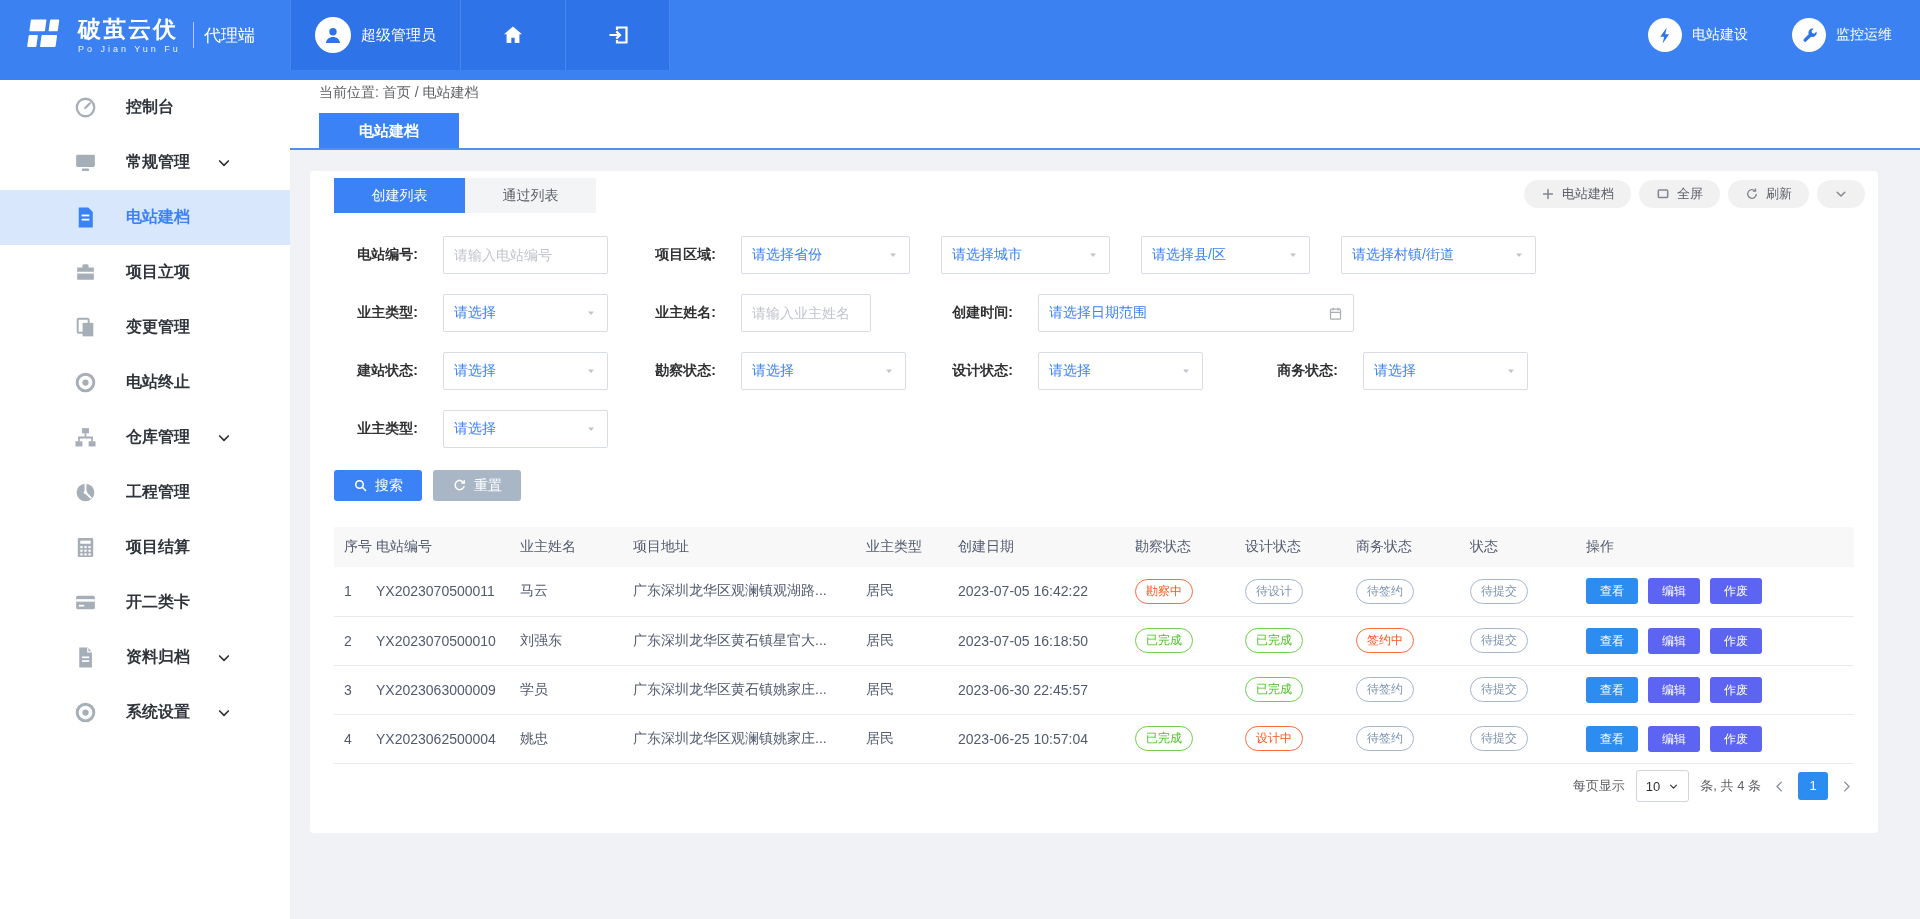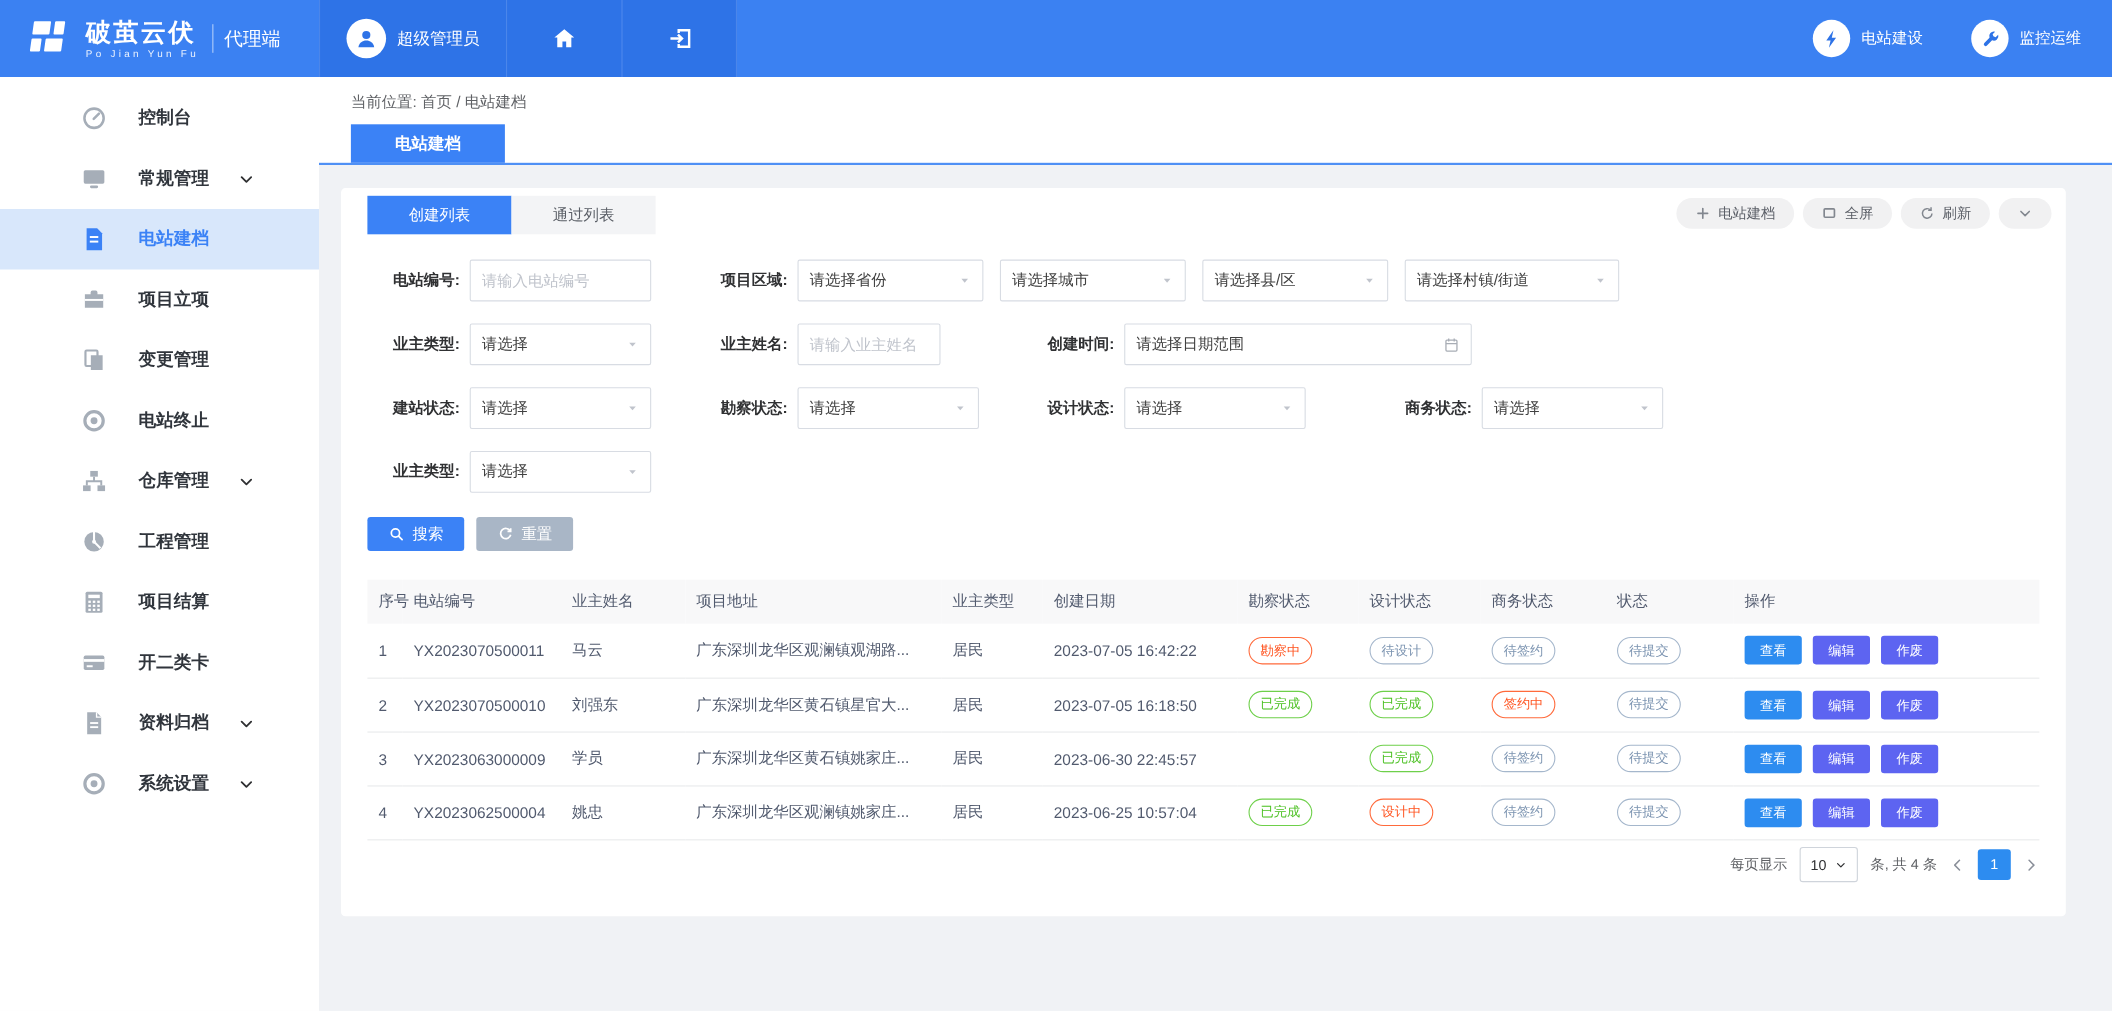--- a/index.html
+++ b/index.html
@@ -6,21 +6,21 @@
   html,body { width:1920px; height:919px; }
   body {
     position: relative; overflow: hidden;
     background:#f0f2f5;
     font-family:"Liberation Sans","DejaVu Sans",sans-serif;
     color:#303133;
   }
   svg { display:block; }
 
   
-  .app-header { position:absolute; left:0; top:0; width:1920px; height:70px; background:#3b81f2; z-index:5; }
+  .app-header { position:absolute; left:0; top:0; width:1920px; height:80px; background:#3b81f2; z-index:5; }
   .logo-area { position:absolute; left:0; top:0; width:290px; height:70px; display:flex; align-items:center; padding-left:24px; }
   .logo { width:44px; height:38px; color:#fff; }
   .logo svg { width:44px; height:38px; }
   .logo-text { margin-left:10px; color:#fff; }
   .lt1 { font-size:23px; font-weight:700; letter-spacing:2px; line-height:24px; }
   .lt2 { font-size:9px; letter-spacing:3px; opacity:.9; margin-top:3px; }
   .vdiv { width:1px; height:26px; background:rgba(255,255,255,.6); margin:0 10px 0 12px; }
   .portal { color:#fff; font-size:17px; }
   .hseg { position:absolute; top:0; height:70px; background:#2e73e7; display:flex; align-items:center; justify-content:center; border-left:1px solid rgba(255,255,255,.14); cursor:pointer; }
   .seg-user { left:290px; width:170px; gap:10px; }
@@ -59,24 +59,24 @@
   .tab.active { background:#3b82f6; color:#fff; }
   .tab.idle { background:#f3f4f6; color:#5a5e66; }
   .toolbar { position:absolute; right:13px; top:9px; display:flex; gap:8px; }
   .pill { height:28px; border-radius:14px; background:#f1f1f2; color:#5a5e66; font-size:13px; display:flex; align-items:center; gap:7px; padding:0 17px; cursor:pointer; border:none; }
   .pill .picon { color:#82878f; } .pill .picon svg { width:14px; height:14px; }
 
   
   .f-row { position:absolute; left:0; width:100%; height:38px; }
   .f-item { position:absolute; top:0; display:flex; align-items:center; }
   .f-label { width:84px; text-align:right; margin-right:9px; font-size:14px; font-weight:700; color:#303133; }
-  .ctl { height:38px; border:1px solid #d8dce3; border-radius:2px; background:#fff; display:flex; align-items:center; justify-content:space-between; padding:0 10px; font-size:14px; color:#c0c4cc; cursor:pointer; }
+  .ctl { height:38px; border:1px solid #d8dce3; border-radius:2px; background:#fff; display:flex; align-items:center; justify-content:space-between; padding:0 10px; font-size:14px; color:#c0c4cc; cursor:pointer;margin-left:16px; }
   input.ctl { cursor:text; color:#303133; outline:none; }
   input.ctl::placeholder { color:#c0c4cc; }
-  .ph { color:#404040; white-space:nowrap; overflow:hidden; }
+  .ph { color:#3b82f6; white-space:nowrap; overflow:hidden; }
   .caret { color:#c0c4cc; margin-left:6px; flex:none; } .caret svg { width:12px; height:12px; }
   .cal { color:#a8adb5; } .cal svg { width:15px; height:15px; }
   .sel-group { display:flex; gap:15px; }
 
   
   .btn-row { position:absolute; left:24px; top:299px; display:flex; gap:11px; }
   .btn { height:31px; border:none; border-radius:3px; color:#fff; font-size:14px; display:flex; align-items:center; gap:7px; padding:0 19px; cursor:pointer; }
   .btn .bicon svg { width:15px; height:15px; }
   .btn.search { background:#3b82f6; }
   .btn.reset { background:#a9b6c6; }

